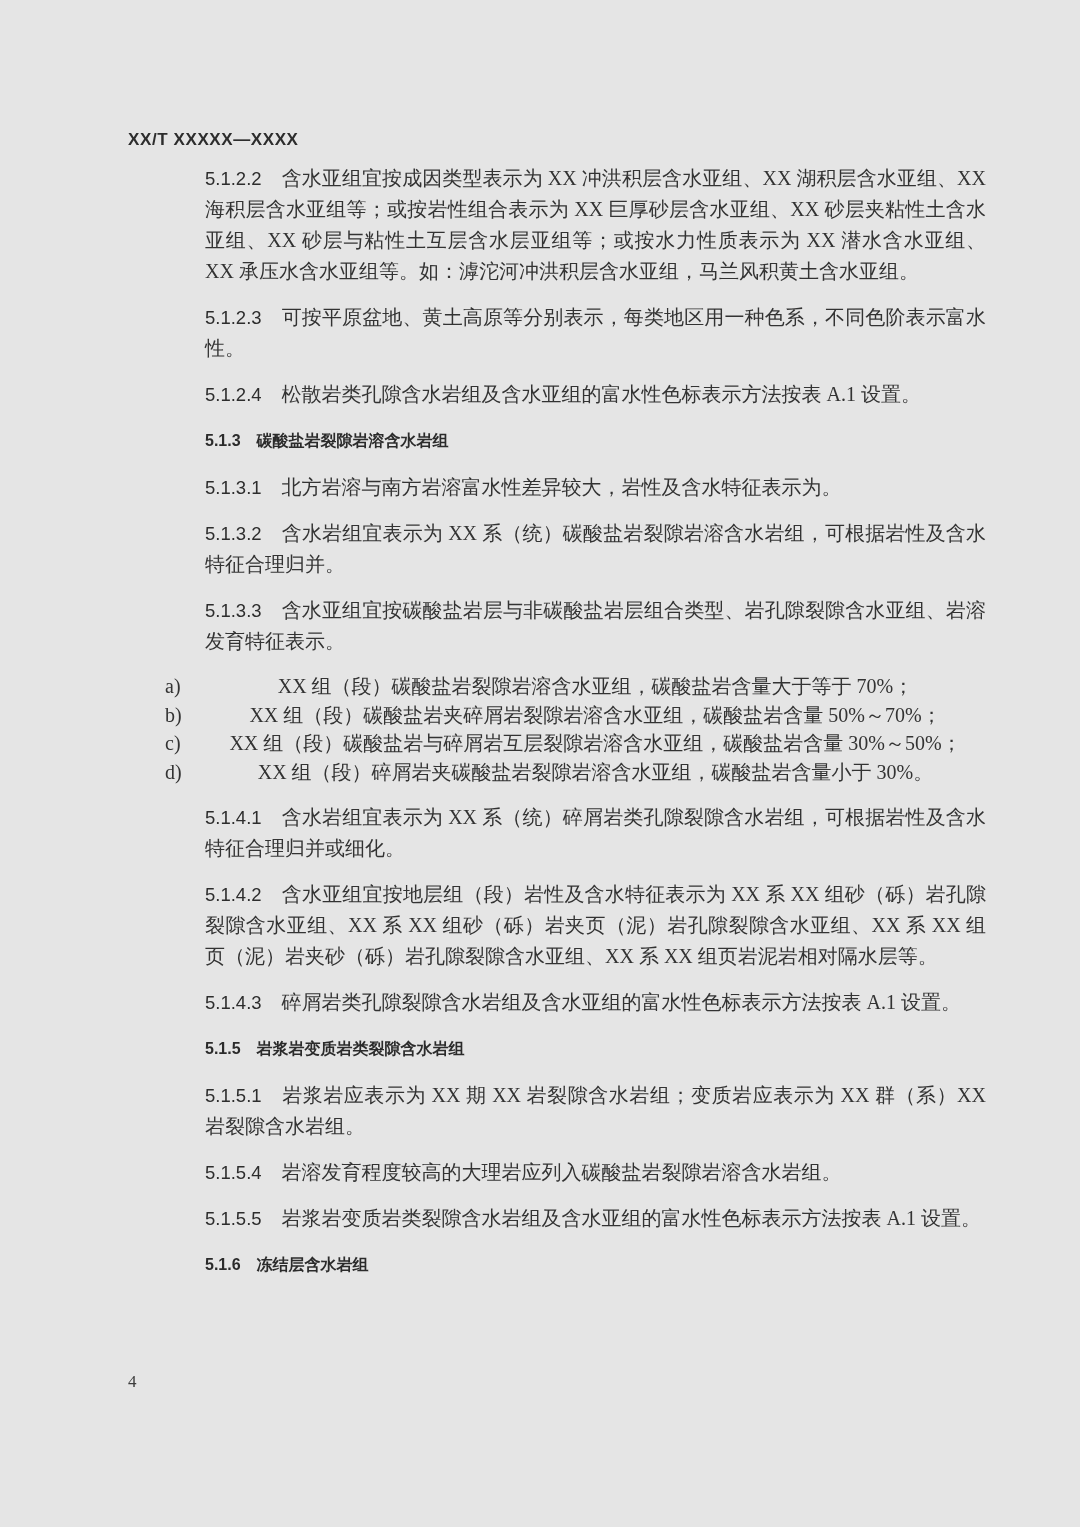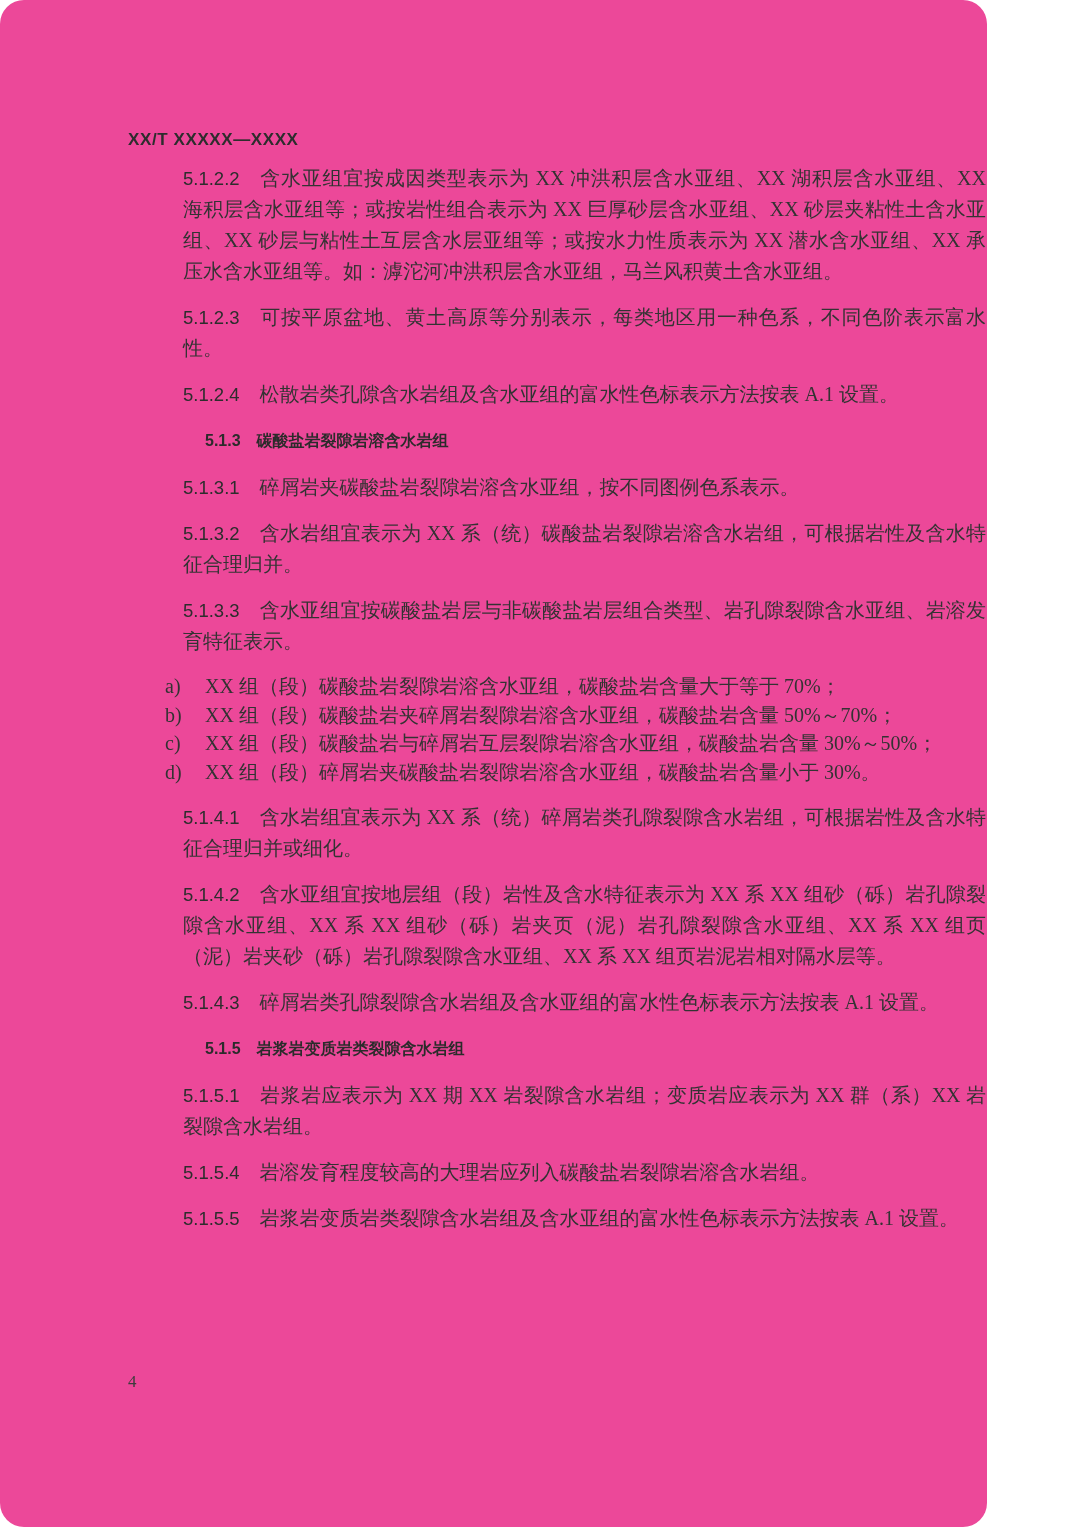--- a/index.html
+++ b/index.html
@@ -2,46 +2,45 @@
 <html><head>
 <meta charset="utf-8">
 <style>
   html, body {
     margin: 0;
     padding: 0;
     background: #ffffff;
   }
   .page {
     position: relative;
-    width: 987px;
+    width: 1080px;
     height: 1527px;
-    background: #ec4899;
+    background: #e5e5e5;
     color: #323232;
     font-family: "Liberation Serif", "DejaVu Serif", serif;
     overflow: hidden;
-    border-radius: 24px;
   }
   .doc-header {
     position: absolute;
     left: 128px;
     top: 130px;
     font-family: "Liberation Sans", "DejaVu Sans", sans-serif;
     font-size: 17px;
     font-weight: 600;
     letter-spacing: 0.6px;
     color: #2d2d2d;
   }
   .doc-body {
     position: absolute;
     left: 128px;
     top: 163px;
     width: 858px;
   }
   .clause-paragraph {
-    margin: 0 0 15px 55px;
+    margin: 0 0 15px 77px;
     font-size: 20px;
     line-height: 31px;
     text-align: justify;
     color: #333333;
   }
   .clause-paragraph .clause-number {
     font-family: "Liberation Sans", "DejaVu Sans", sans-serif;
     font-size: 18.5px;
     font-weight: 500;
     color: #2d2d2d;
@@ -72,21 +71,21 @@
     align-items: baseline;
   }
   .list-marker {
     font-family: "Liberation Serif", "DejaVu Serif", serif;
     flex: none;
     width: 40px;
     color: #333333;
   }
   .list-text {
     flex: 1;
-    text-align: left;
+    text-align: center;
   }
   .page-number {
     position: absolute;
     left: 128px;
     top: 1372px;
     font-size: 17px;
     color: #3c3c3c;
     font-family: "Liberation Serif", "DejaVu Serif", serif;
   }
 </style>
@@ -94,21 +93,21 @@
 <body>
 
 <div class="page">
   <div class="doc-header">XX/T XXXXX—XXXX</div>
 
   <div class="doc-body" id="doc-body">
       <div class="clause-paragraph"><span class="clause-number">5.1.2.2</span><span class="clause-text">含水亚组宜按成因类型表示为 XX 冲洪积层含水亚组、XX 湖积层含水亚组、XX 海积层含水亚组等；或按岩性组合表示为 XX 巨厚砂层含水亚组、XX 砂层夹粘性土含水亚组、XX 砂层与粘性土互层含水层亚组等；或按水力性质表示为 XX 潜水含水亚组、XX 承压水含水亚组等。如：滹沱河冲洪积层含水亚组，马兰风积黄土含水亚组。</span></div>
       <div class="clause-paragraph"><span class="clause-number">5.1.2.3</span><span class="clause-text">可按平原盆地、黄土高原等分别表示，每类地区用一种色系，不同色阶表示富水性。</span></div>
       <div class="clause-paragraph"><span class="clause-number">5.1.2.4</span><span class="clause-text">松散岩类孔隙含水岩组及含水亚组的富水性色标表示方法按表 A.1 设置。</span></div>
       <div class="clause-heading"><span class="clause-number">5.1.3</span><span class="clause-text">碳酸盐岩裂隙岩溶含水岩组</span></div>
-      <div class="clause-paragraph"><span class="clause-number">5.1.3.1</span><span class="clause-text">碎屑岩夹碳酸盐岩裂隙岩溶含水亚组，按不同图例色系表示。</span></div>
+      <div class="clause-paragraph"><span class="clause-number">5.1.3.1</span><span class="clause-text">北方岩溶与南方岩溶富水性差异较大，岩性及含水特征表示为。</span></div>
       <div class="clause-paragraph"><span class="clause-number">5.1.3.2</span><span class="clause-text">含水岩组宜表示为 XX 系（统）碳酸盐岩裂隙岩溶含水岩组，可根据岩性及含水特征合理归并。</span></div>
       <div class="clause-paragraph"><span class="clause-number">5.1.3.3</span><span class="clause-text">含水亚组宜按碳酸盐岩层与非碳酸盐岩层组合类型、岩孔隙裂隙含水亚组、岩溶发育特征表示。</span></div>
       <div class="clause-list">
         <div class="list-item">
           <span class="list-marker">a)</span>
           <span class="list-text">XX 组（段）碳酸盐岩裂隙岩溶含水亚组，碳酸盐岩含量大于等于 70%；</span>
         </div>
         <div class="list-item">
           <span class="list-marker">b)</span>
           <span class="list-text">XX 组（段）碳酸盐岩夹碎屑岩裂隙岩溶含水亚组，碳酸盐岩含量 50%～70%；</span>
@@ -122,16 +121,17 @@
           <span class="list-text">XX 组（段）碎屑岩夹碳酸盐岩裂隙岩溶含水亚组，碳酸盐岩含量小于 30%。</span>
         </div>
       </div>
       <div class="clause-paragraph"><span class="clause-number">5.1.4.1</span><span class="clause-text">含水岩组宜表示为 XX 系（统）碎屑岩类孔隙裂隙含水岩组，可根据岩性及含水特征合理归并或细化。</span></div>
       <div class="clause-paragraph"><span class="clause-number">5.1.4.2</span><span class="clause-text">含水亚组宜按地层组（段）岩性及含水特征表示为 XX 系 XX 组砂（砾）岩孔隙裂隙含水亚组、XX 系 XX 组砂（砾）岩夹页（泥）岩孔隙裂隙含水亚组、XX 系 XX 组页（泥）岩夹砂（砾）岩孔隙裂隙含水亚组、XX 系 XX 组页岩泥岩相对隔水层等。</span></div>
       <div class="clause-paragraph"><span class="clause-number">5.1.4.3</span><span class="clause-text">碎屑岩类孔隙裂隙含水岩组及含水亚组的富水性色标表示方法按表 A.1 设置。</span></div>
       <div class="clause-heading"><span class="clause-number">5.1.5</span><span class="clause-text">岩浆岩变质岩类裂隙含水岩组</span></div>
       <div class="clause-paragraph"><span class="clause-number">5.1.5.1</span><span class="clause-text">岩浆岩应表示为 XX 期 XX 岩裂隙含水岩组；变质岩应表示为 XX 群（系）XX 岩裂隙含水岩组。</span></div>
       <div class="clause-paragraph"><span class="clause-number">5.1.5.4</span><span class="clause-text">岩溶发育程度较高的大理岩应列入碳酸盐岩裂隙岩溶含水岩组。</span></div>
       <div class="clause-paragraph"><span class="clause-number">5.1.5.5</span><span class="clause-text">岩浆岩变质岩类裂隙含水岩组及含水亚组的富水性色标表示方法按表 A.1 设置。</span></div>
+      <div class="clause-heading"><span class="clause-number">5.1.6</span><span class="clause-text">冻结层含水岩组</span></div>
     </div>
 
   <div class="page-number">4</div>
 </div>
 
 </body></html>

